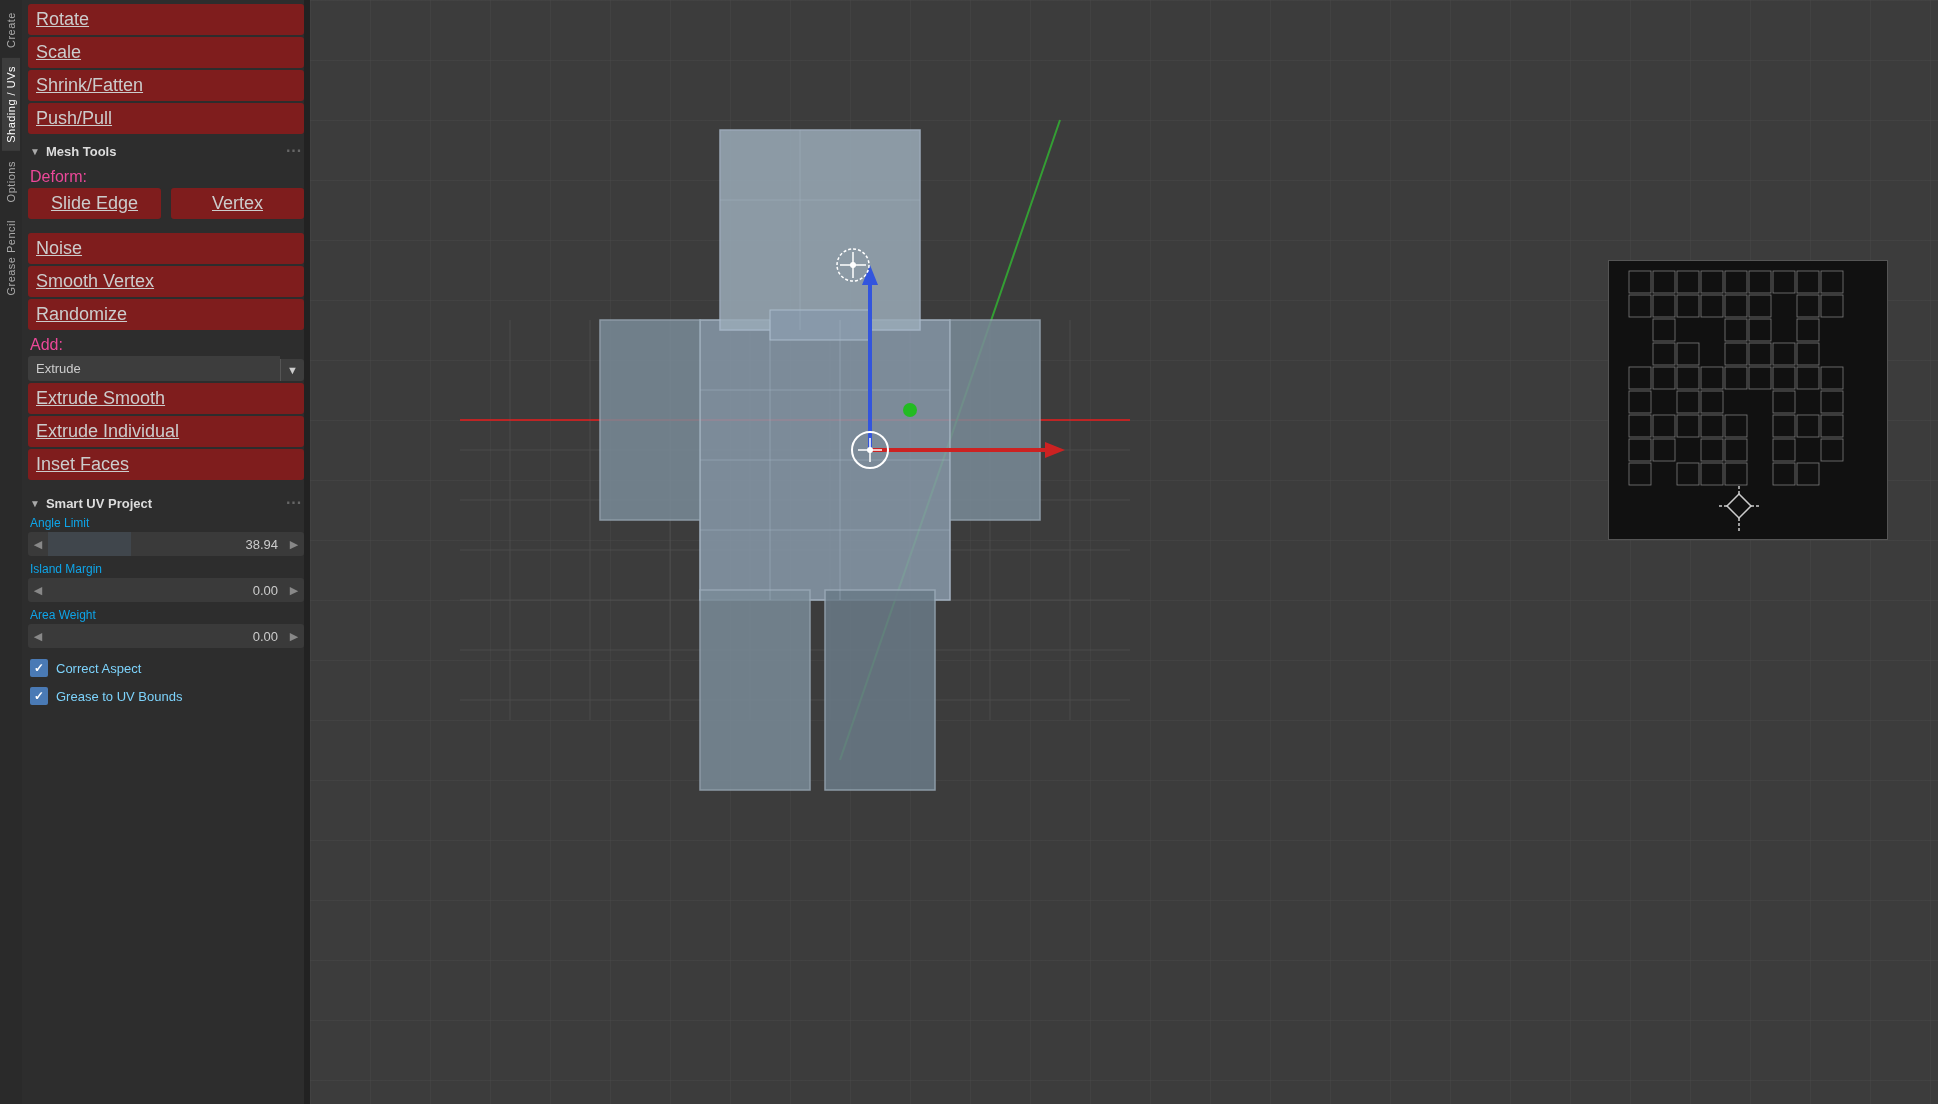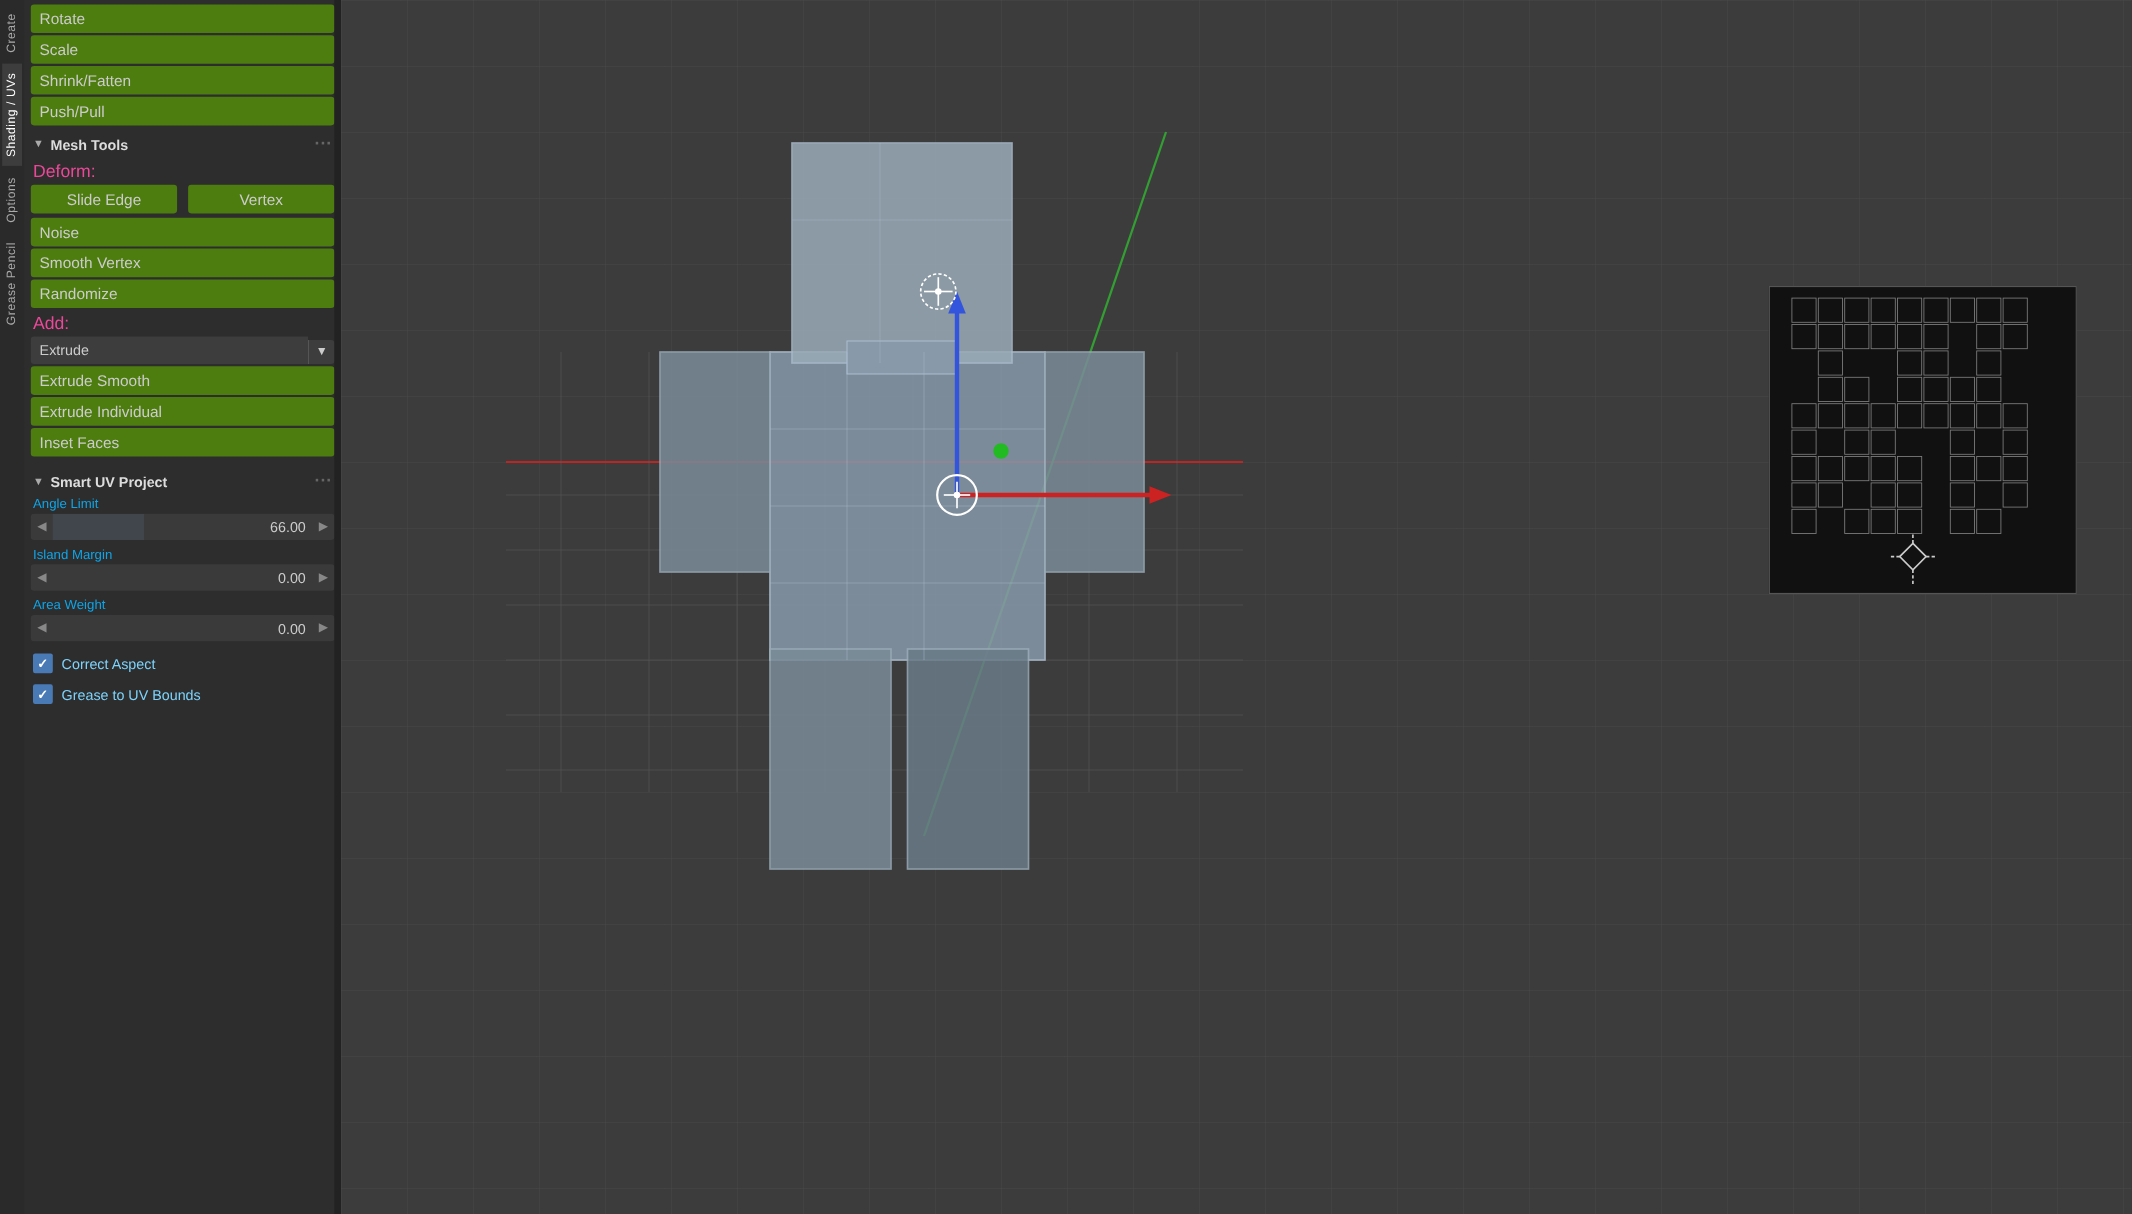--- a/index.html
+++ b/index.html
@@ -61,28 +61,29 @@
 
     .panel-content::-webkit-scrollbar { width: 6px; }
     .panel-content::-webkit-scrollbar-track { background: #2d2d2d; }
     .panel-content::-webkit-scrollbar-thumb { background: #555; }
 
     
     .tool-btn {
       display: block;
       width: 100%;
       padding: 5px 8px;
-      background: #4d7c0f;
+      background: #7f1d1d;
       border: none;
       color: #ccc;
       text-align: left;
       cursor: pointer;
       margin-bottom: 2px;
       border-radius: 3px;
-      font-size: 14px;
+      font-size: 18px;
+      text-decoration: underline;
     }
 
     
     .section-header {
       display: flex;
       align-items: center;
       gap: 6px;
       padding: 6px 2px 4px 2px;
       color: #ddd;
       font-size: 13px;
@@ -96,21 +97,21 @@
     .subsection-label {
       color: #ec4899;
       font-size: 16px;
       padding: 4px 2px 2px 2px;
     }
 
     
     .btn-row {
       display: flex;
       gap: 10px;
-      margin-bottom: 2px;
+      margin-bottom: 12px;
     }
     .btn-row .tool-btn {
       flex: 1;
       text-align: center;
     }
 
     
     .suv-section {
       margin-top: 8px;
     }
@@ -303,21 +304,21 @@
         <span class="arrow">▼</span>
         <span>Smart UV Project</span>
         <span class="dots">···</span>
       </div>
 
       <div class="field-row">
         <div class="field-label">Angle Limit</div>
         <div class="field-slider">
           <div class="slider-track"></div>
           <span class="arrow-left">◀</span>
-          <span class="value">66.00</span>
+          <span class="value">38.94</span>
           <span class="arrow-right">▶</span>
         </div>
       </div>
 
       <div class="field-row">
         <div class="field-label">Island Margin</div>
         <div class="field-slider">
           <div class="slider-track" style="width:0%"></div>
           <span class="arrow-left">◀</span>
           <span class="value">0.00</span>

